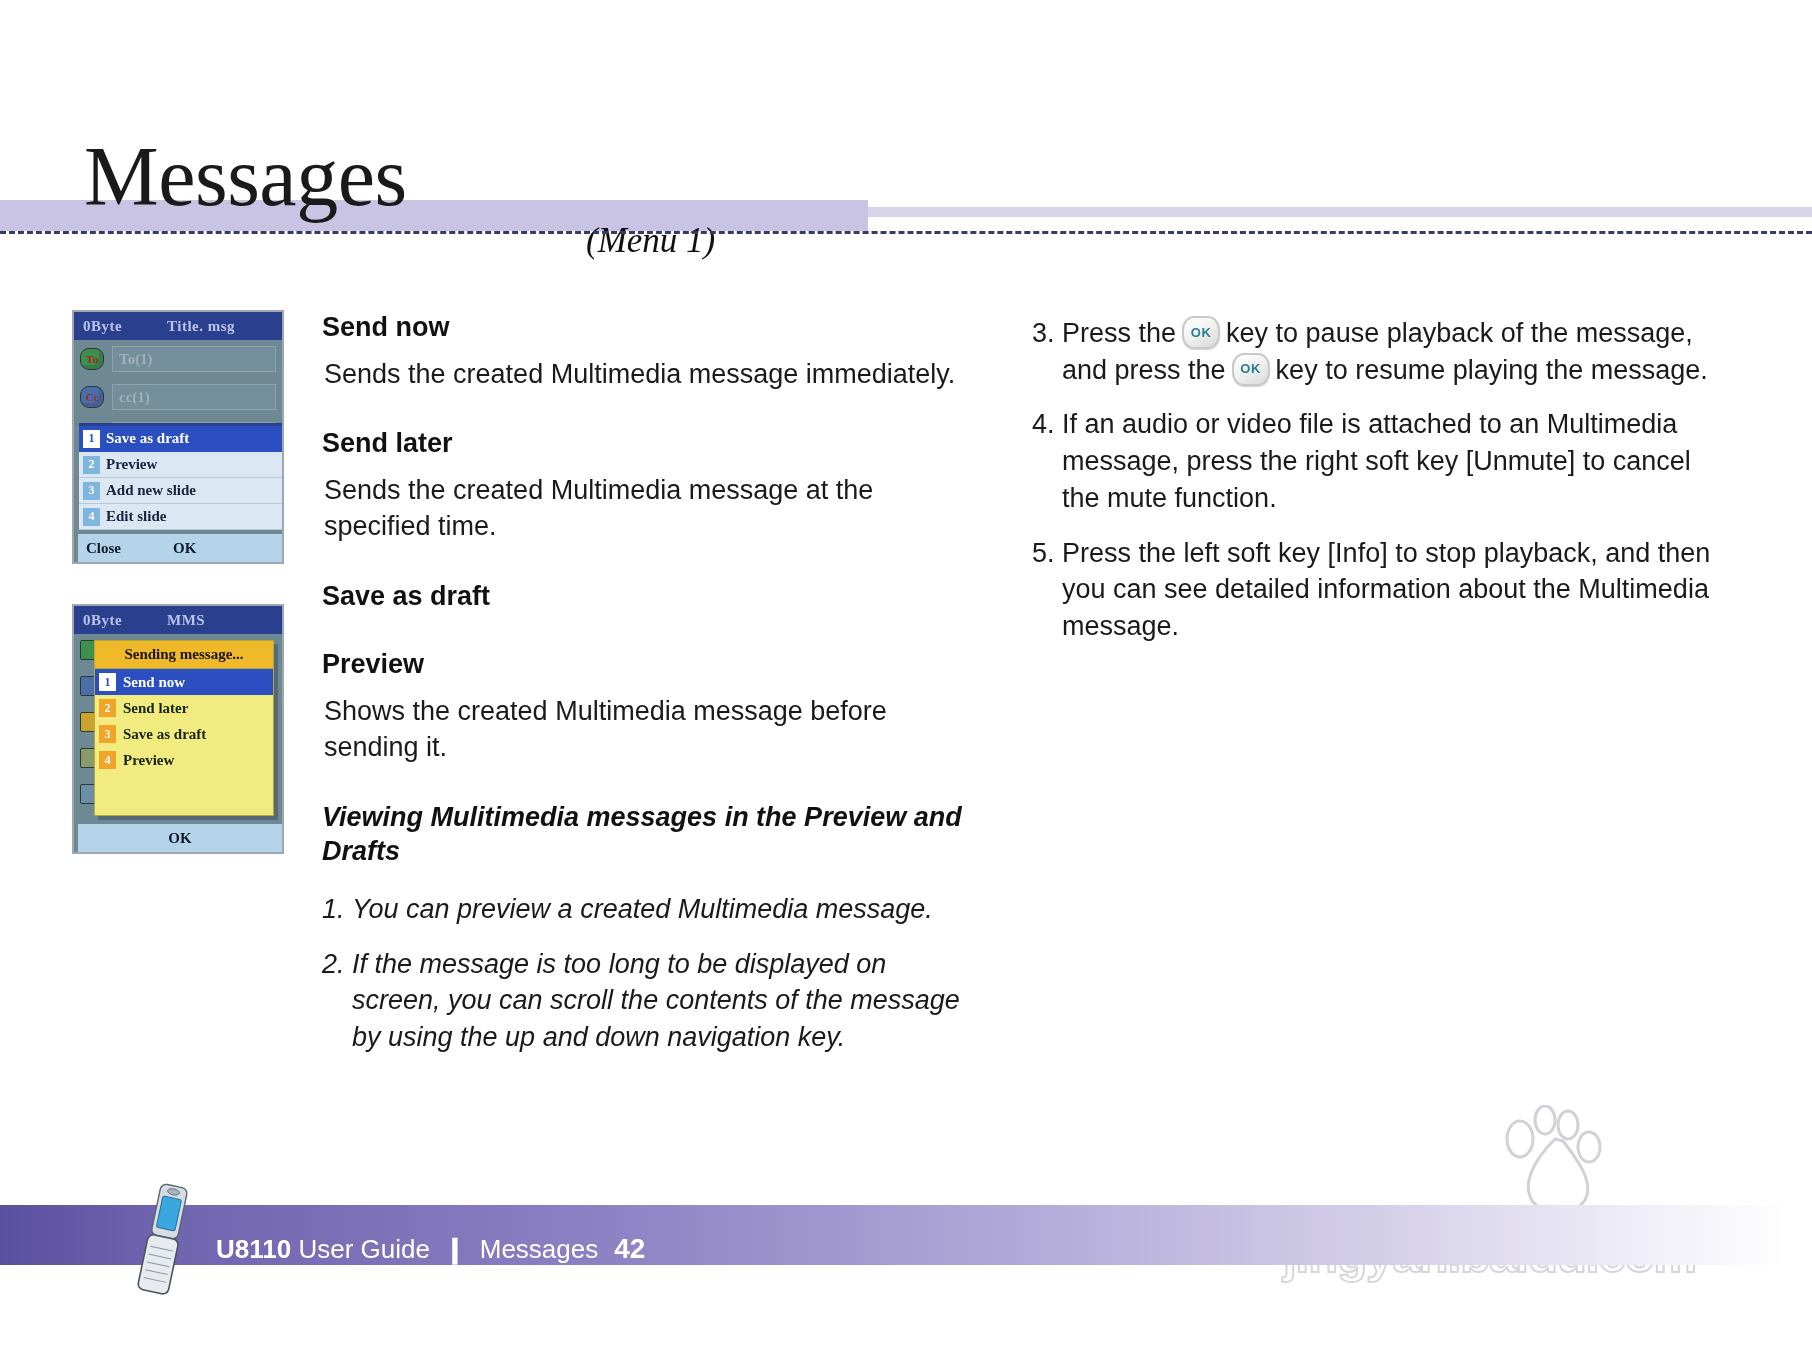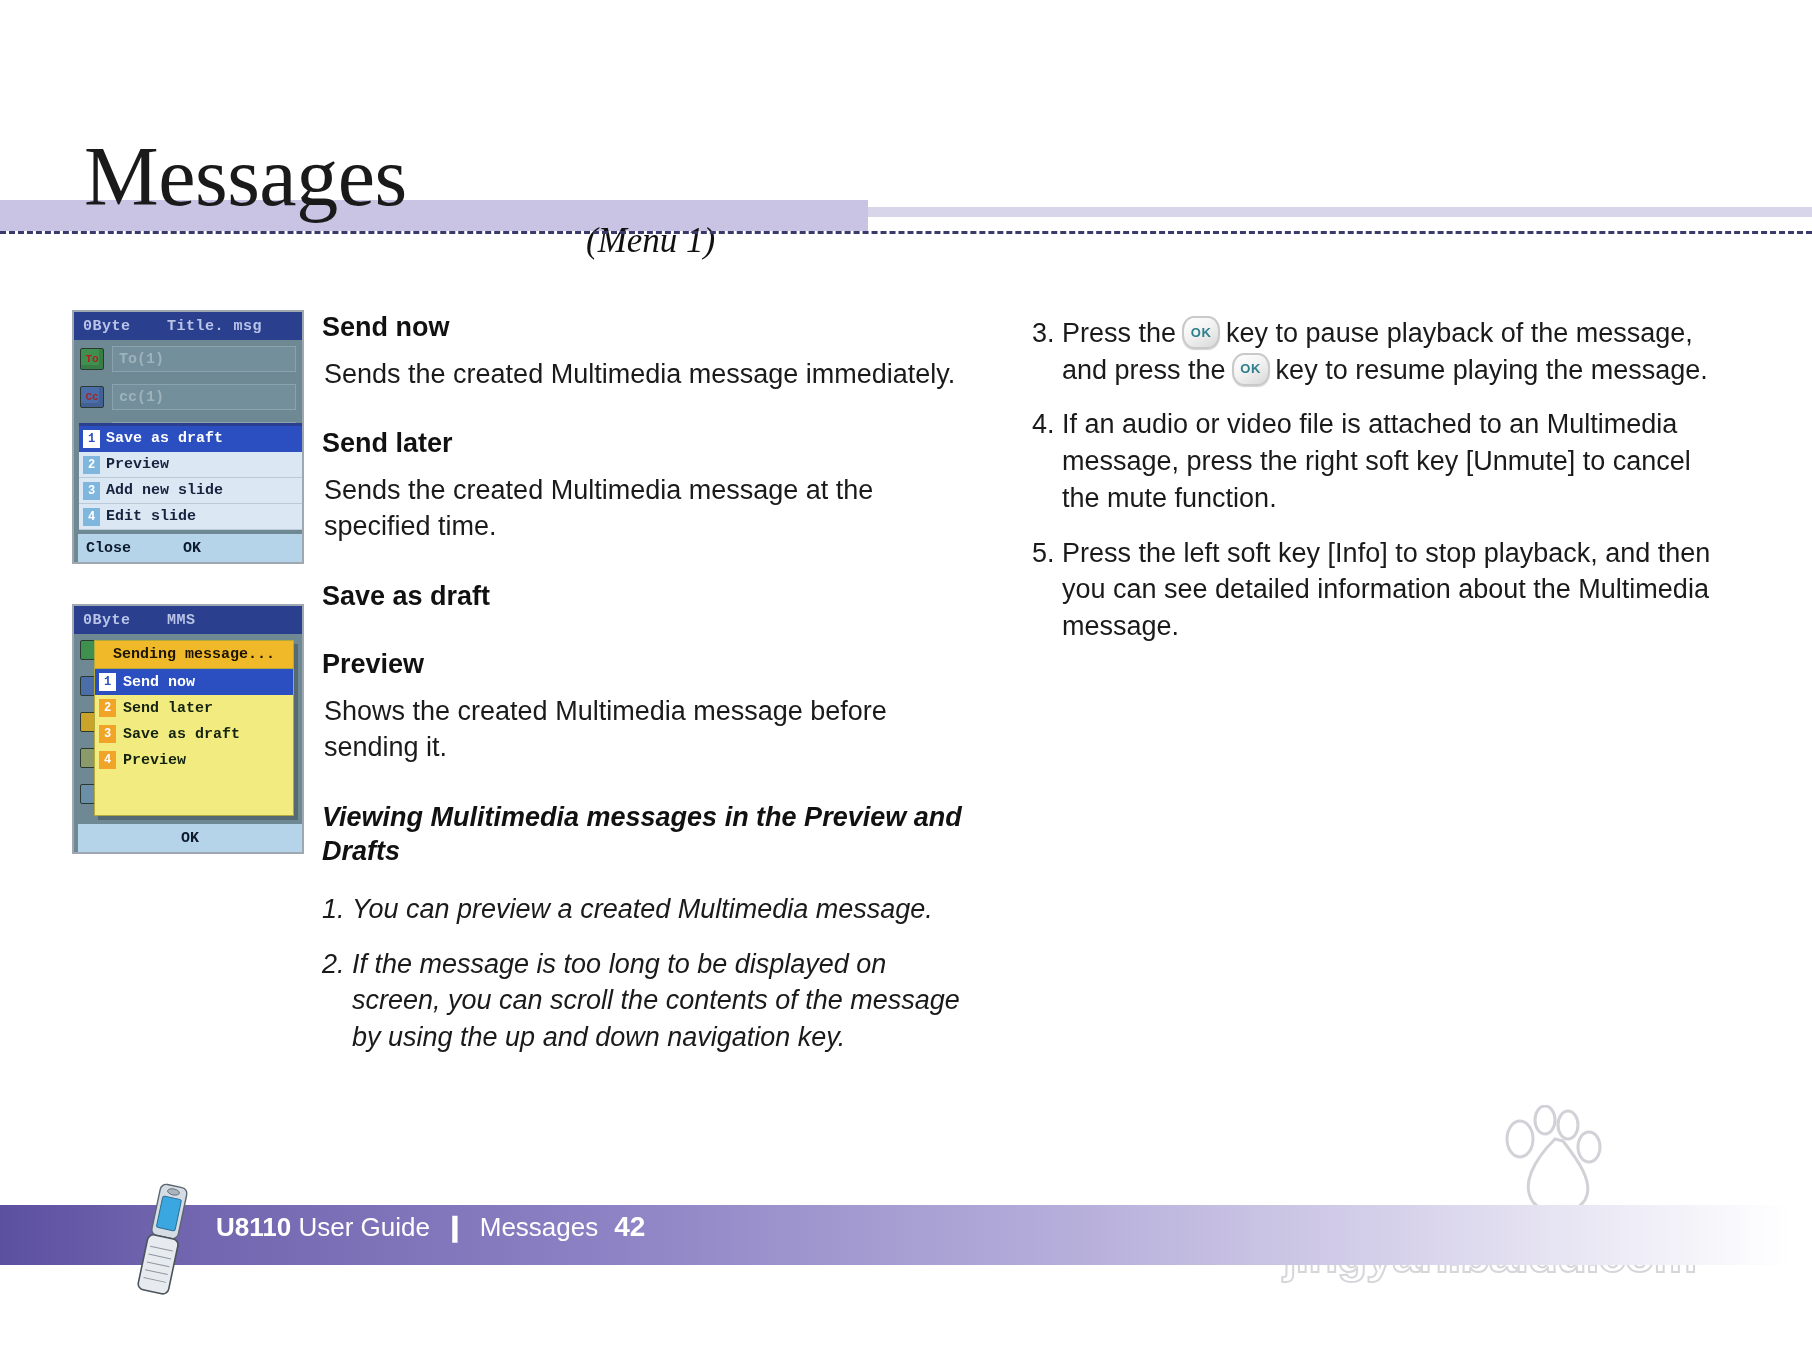--- a/index.html
+++ b/index.html
@@ -37,44 +37,44 @@
   .dashed-rule {
     position: absolute; left: 0; top: 231px; width: 1812px; height: 0;
     border-top: 3px dashed #3a3a6b;
   }
 
   
   .shots { position: absolute; left: 72px; top: 310px; width: 216px; }
 
   .phone-shot {
     position: relative;
-    width: 232px;
+    width: 212px;
     border: 2px solid #9fa8b0;
     background: #ec4899;
-    font-family: Liberation Mono, monospace;
+    font-family: Liberation Serif, serif;
     overflow: hidden;
   }
   .phone-shot.one { height: 254px; }
   .phone-shot.two { margin-top: 40px; height: 250px; }
 
   .ps-titlebar {
     height: 28px; background: #2b3f8f;
     color: #b9c4e8; font-size: 15px; font-weight: bold;
     display: flex; align-items: center; padding: 0 9px;
     letter-spacing: 0.5px;
   }
   .ps-titlebar .tb-bytes { width: 72px; }
   .ps-titlebar .tb-name { flex: 1; text-align: left; padding-left: 12px; }
 
   .ps-body { position: relative; height: calc(100% - 28px); background: #6e8894; }
 
   
   .ps-field { display: flex; align-items: center; height: 38px; padding: 0 6px; }
   .ps-field .fi {
-    width: 24px; height: 22px; border-radius: 2px;
+    width: 24px; height: 22px; border-radius: 9px;
     border: 1.5px solid #2a3a33;
     display: flex; align-items: center; justify-content: center;
     font-size: 11px; font-weight: bold; flex: none;
     box-shadow: inset -4px -4px 0 rgba(0,0,0,0.12);
   }
   .fi.to { background: #3f8f4f; color: #b02020; }
   .fi.cc { background: #4c6ea8; color: #a02828; }
   .fi.ti { background: #c9a32a; color: #8a2020; }
   .ps-field .fv {
     margin-left: 8px; flex: 1; height: 26px;
@@ -191,22 +191,22 @@
     letter-spacing: 0.5px;
   }
 
   
   .footer { position: absolute; left: 0; bottom: 0; width: 1812px; height: 215px; }
   .footer-bar {
     position: absolute; left: 0; top: 60px; width: 1790px; height: 60px;
     background: linear-gradient(to right,#5b4fa0 0%, #6e62ad 8%, #8d82c4 34%, #b3abd9 58%, #d6d1ea 78%, #ffffff 100%);
   }
   .footer-text {
-    position: absolute; left: 216px; top: 52px; height: 60px;
-    display: flex; align-items: center;
+    position: absolute; left: 216px; top: 60px; height: 60px;
+    display: flex; align-items: flex-end;
     color: #ffffff; font-size: 26px;
     white-space: nowrap;
   }
   .footer-text .model { font-weight: bold; }
   .footer-text .sep { margin: 0 14px; font-weight: bold; }
   .footer-text .page { font-weight: bold; margin-left: 16px; font-size: 28px; }
 
   .footer-phone {
     position: absolute; left: 132px; top: 36px;
     width: 64px; height: 116px;

